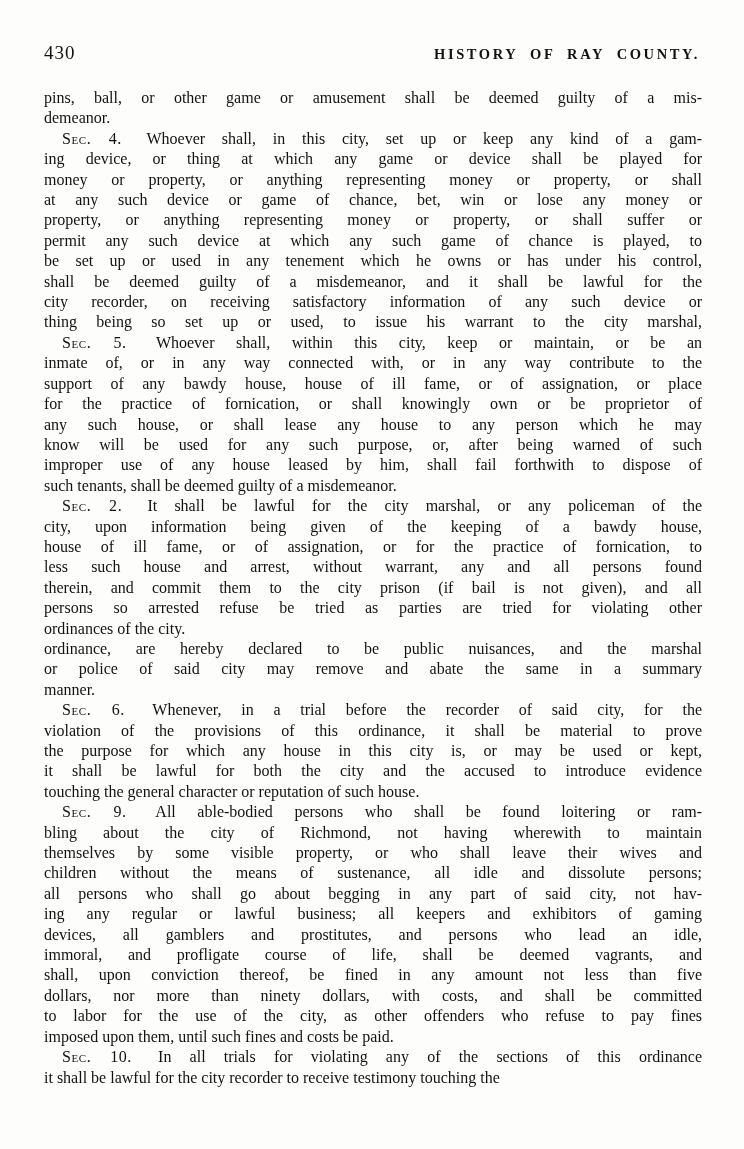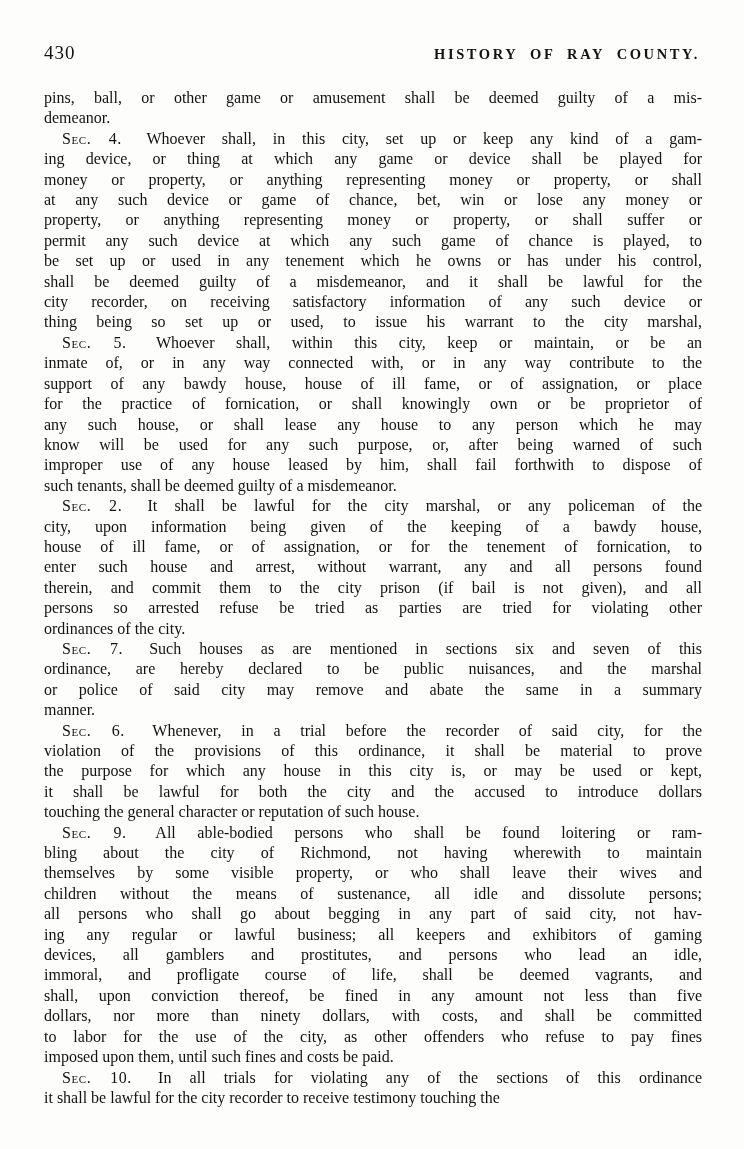--- a/index.html
+++ b/index.html
@@ -102,37 +102,36 @@
         <div class="line">support of any bawdy house, house of ill fame, or of assignation, or place</div>
         <div class="line">for the practice of fornication, or shall knowingly own or be proprietor of</div>
         <div class="line">any such house, or shall lease any house to any person which he may</div>
         <div class="line">know will be used for any such purpose, or, after being warned of such</div>
         <div class="line">improper use of any house leased by him, shall fail forthwith to dispose of</div>
         <div class="line last">such tenants, shall be deemed guilty of a misdemeanor.</div>
       </div>
       <div class="paragraph">
         <div class="line indent"><span class="sec-label">Sec. 2.</span>  It shall be lawful for the city marshal, or any policeman of the</div>
         <div class="line">city, upon information being given of the keeping of a bawdy house,</div>
-        <div class="line">house of ill fame, or of assignation, or for the tenement of fornication, to</div>
-        <div class="line">enter such house and arrest, without warrant, any and all persons found</div>
+        <div class="line">house of ill fame, or of assignation, or for the practice of fornication, to</div>
+        <div class="line">less such house and arrest, without warrant, any and all persons found</div>
         <div class="line">therein, and commit them to the city prison (if bail is not given), and all</div>
         <div class="line">persons so arrested refuse be tried as parties are tried for violating other</div>
         <div class="line last">ordinances of the city.</div>
       </div>
       <div class="paragraph">
-        <div class="line indent"><span class="sec-label">Sec. 7.</span>  Such houses as are mentioned in sections six and seven of this</div>
         <div class="line">ordinance, are hereby declared to be public nuisances, and the marshal</div>
         <div class="line">or police of said city may remove and abate the same in a summary</div>
         <div class="line last">manner.</div>
       </div>
       <div class="paragraph">
         <div class="line indent"><span class="sec-label">Sec. 6.</span>  Whenever, in a trial before the recorder of said city, for the</div>
         <div class="line">violation of the provisions of this ordinance, it shall be material to prove</div>
         <div class="line">the purpose for which any house in this city is, or may be used or kept,</div>
-        <div class="line">it shall be lawful for both the city and the accused to introduce dollars</div>
+        <div class="line">it shall be lawful for both the city and the accused to introduce evidence</div>
         <div class="line last">touching the general character or reputation of such house.</div>
       </div>
       <div class="paragraph">
         <div class="line indent"><span class="sec-label">Sec. 9.</span>  All able-bodied persons who shall be found loitering or ram-</div>
         <div class="line">bling about the city of Richmond, not having wherewith to maintain</div>
         <div class="line">themselves by some visible property, or who shall leave their wives and</div>
         <div class="line">children without the means of sustenance, all idle and dissolute persons;</div>
         <div class="line">all persons who shall go about begging in any part of said city, not hav-</div>
         <div class="line">ing any regular or lawful business; all keepers and exhibitors of gaming</div>
         <div class="line">devices, all gamblers and prostitutes, and persons who lead an idle,</div>

